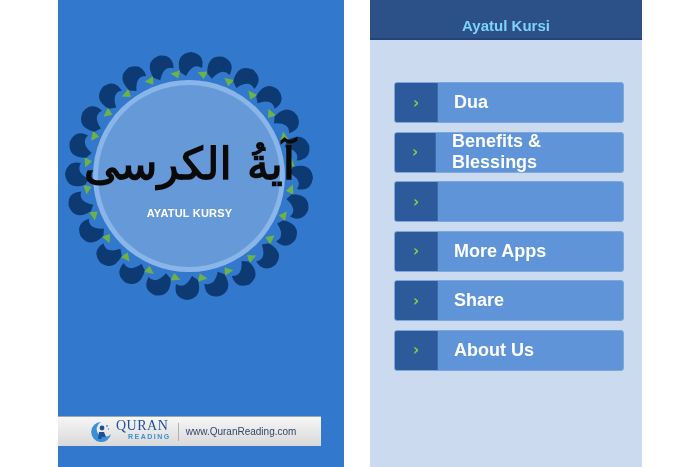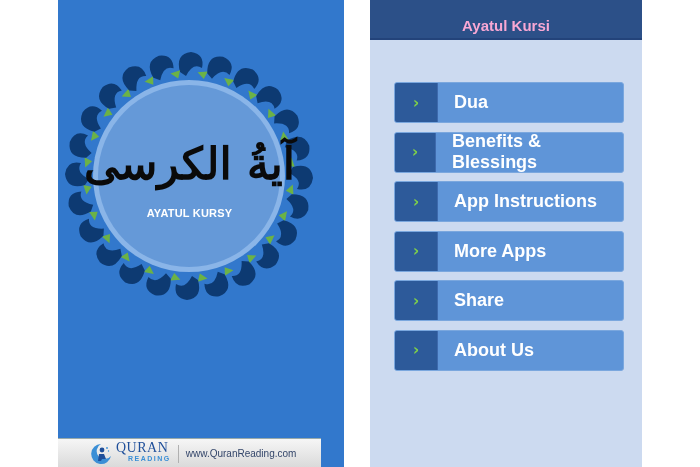--- a/index.html
+++ b/index.html
@@ -1,31 +1,31 @@
 <!DOCTYPE html>
 <html><head>
 <meta charset="utf-8">
 <style>
   html, body { margin:0; padding:0; }
   body { width:700px; height:467px; background:#ffffff; position:relative; overflow:hidden; font-family:"Liberation Sans", sans-serif; }
   .phone-left { position:absolute; left:58px; top:0; width:286px; height:467px; background:#3278cc; overflow:hidden; }
   .rosette { position:absolute; left:0; top:0; width:263px; height:440px; }
   .title-ar { position:absolute; left:0; width:263px; top:138px; text-align:center; font-family:"DejaVu Serif", serif; font-size:44px; color:#0a0a0a; font-weight:bold; line-height:52px; }
   .title-en { position:absolute; left:0; width:263px; top:207px; text-align:center; font-size:11px; font-weight:bold; color:#ffffff; letter-spacing:0.2px; }
-  .footer { position:absolute; left:0; top:438px; width:263px; height:29px; background:linear-gradient(#f6f6f6,#d9d9d9); border-top:1px solid #9aa; display:flex; align-items:center; }
+  .footer { position:absolute; left:0; top:416px; width:263px; height:29px; background:linear-gradient(#f6f6f6,#d9d9d9); border-top:1px solid #9aa; display:flex; align-items:center; }
   .logo-icon { margin-left:32px; width:22px; height:22px; }
   .logo-text { margin-left:4px; display:flex; flex-direction:column; line-height:10px; }
   .logo-quran { font-family:"Liberation Serif", serif; font-size:14px; color:#1f4f9a; letter-spacing:0.5px; }
   .logo-reading { font-size:7px; color:#3b8fd6; font-weight:bold; letter-spacing:1.5px; margin-left:12px; margin-top:1px; }
   .footer-sep { width:1px; height:18px; background:#b0b0b0; margin:0 7px; }
   .footer-url { font-size:10px; color:#34466a; }
 
   .phone-right { position:absolute; left:370px; top:0; width:272px; height:467px; background:#ccdaf0; overflow:hidden; }
   .header { height:38px; background:#2c5088; border-bottom:2px solid #23437a; display:flex; align-items:center; justify-content:center; }
-  .header-title { color:#f9a8d4; font-size:15px; font-weight:bold;margin-top:12px; }
+  .header-title { color:#7dd3fc; font-size:15px; font-weight:bold;margin-top:12px; }
   .menu { position:absolute; left:24px; top:82px; width:230px; }
   .menu-item { position:relative; height:41px; margin-bottom:8.6px; background:#5f95d8; border:1px solid #7aa7de; border-radius:3px; display:flex; align-items:center; cursor:pointer; box-sizing:border-box; overflow:hidden; }
   .menu-icon-box { width:42px; height:100%; background:#2d5a9a; display:flex; align-items:center; justify-content:center; border-right:1px solid #3e6aad; }
   .chev { color:#7ed04a; font-size:15px; font-weight:bold; font-family:"DejaVu Sans", sans-serif; }
   .menu-label { margin-left:16px; color:#ffffff; font-size:18px; font-weight:bold; }
 </style>
 </head>
 <body>
 
 <div class="phone-left">
@@ -213,21 +213,20 @@
     <div class="menu-item">
       <div class="menu-icon-box">
           <span class="chev">›</span>
         </div>
       <span class="menu-label">Benefits &amp; Blessings</span>
     </div>
     <div class="menu-item">
       <div class="menu-icon-box">
           <span class="chev">›</span>
         </div>
-      <span class="menu-label">App Instructions</span>
     </div>
     <div class="menu-item">
       <div class="menu-icon-box">
           <span class="chev">›</span>
         </div>
       <span class="menu-label">More Apps</span>
     </div>
     <div class="menu-item">
       <div class="menu-icon-box">
           <span class="chev">›</span>

